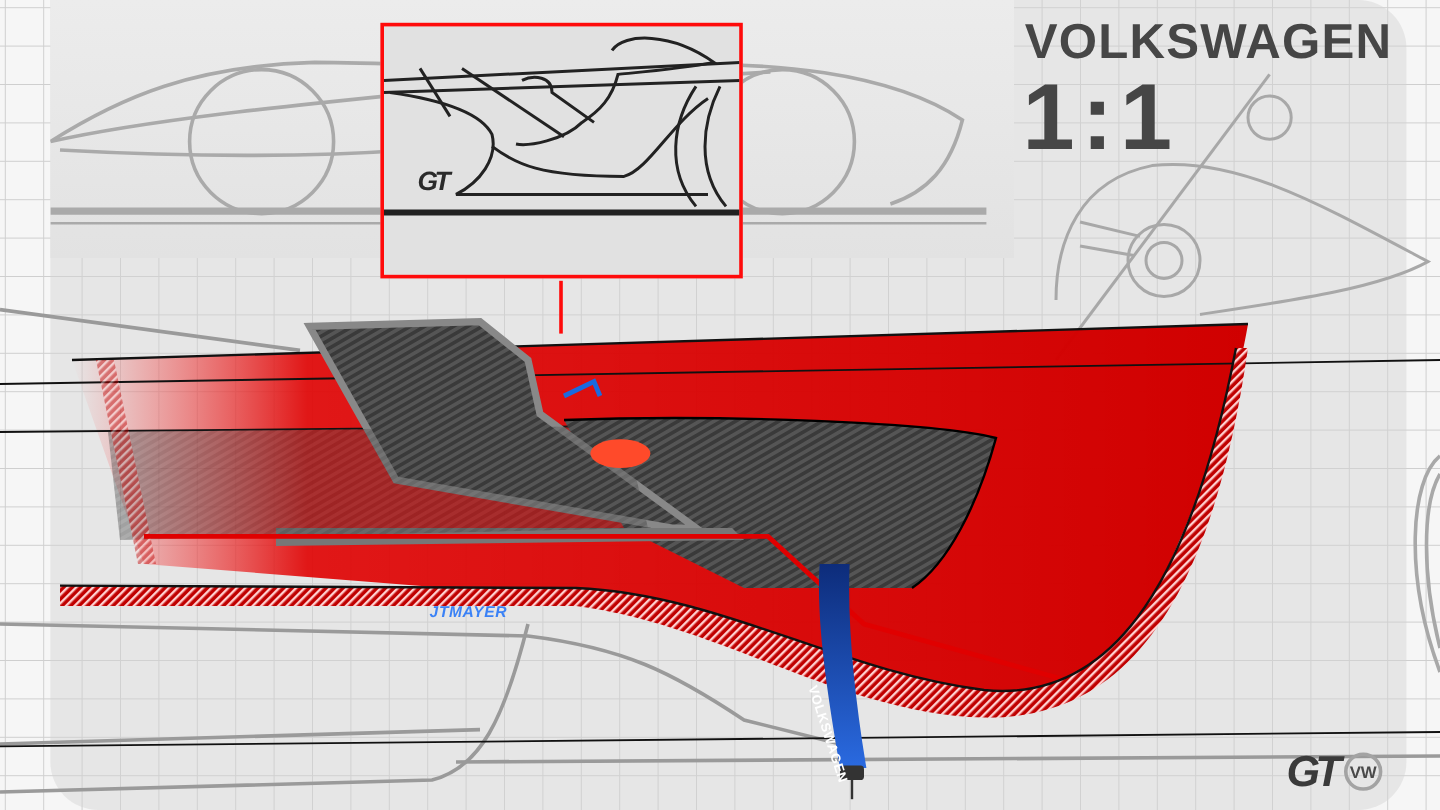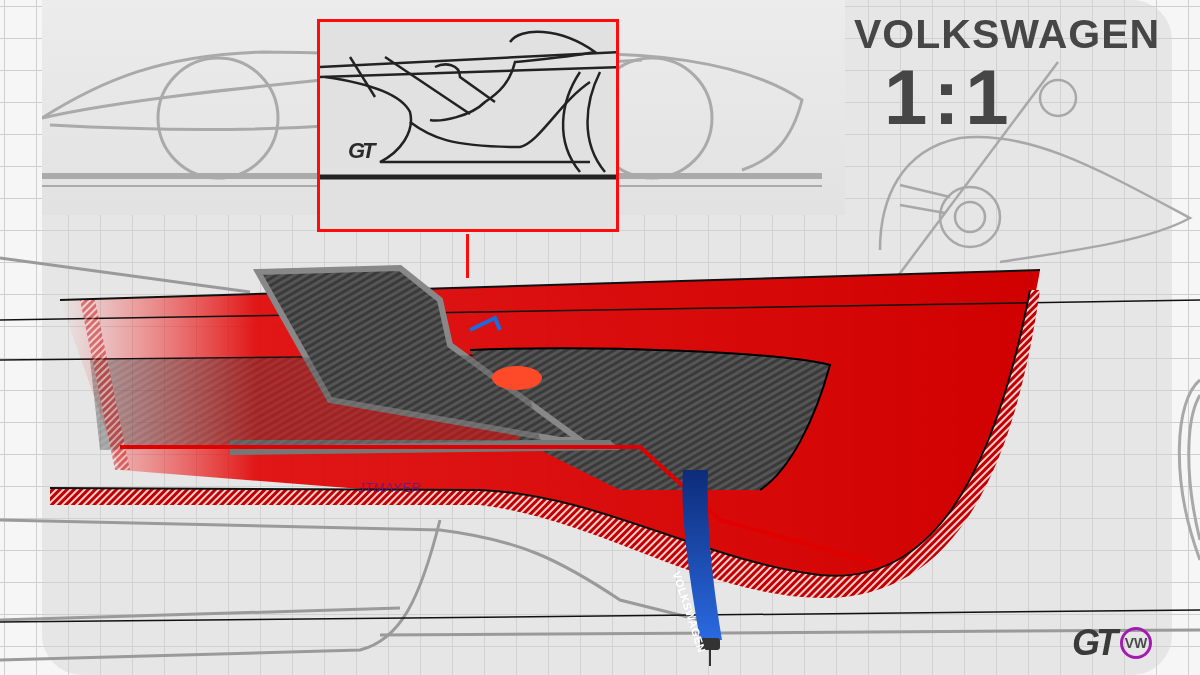--- a/index.html
+++ b/index.html
@@ -5,26 +5,26 @@
     html, body { margin:0; padding:0; }
     body { width:1200px; height:675px; overflow:hidden; background:#ffffff; position:relative; font-family:"DejaVu Sans", sans-serif; }
     .grid { position:absolute; inset:0; background-color:#f6f6f6;
       background-image: linear-gradient(#cfcfcf 1px, transparent 1px), linear-gradient(90deg, #cfcfcf 1px, transparent 1px);
       background-size: 32px 32px; background-position: 4px 6px; }
     .panel { position:absolute; left:42px; top:0; width:1130px; height:675px; background:rgba(210,210,210,0.45); border-radius:0 40px 40px 40px; }
     .photo { position:absolute; left:42px; top:0; width:803px; height:215px; background:linear-gradient(180deg,#ececec,#e2e2e2); }
     .inset { position:absolute; left:317px; top:19px; width:302px; height:213px; border:3px solid #ff0b0b; background:#e1e1e1; box-sizing:border-box; overflow:hidden; }
     .connector { position:absolute; left:466px; top:234px; width:3px; height:44px; background:#ff0b0b; }
     .title { position:absolute; left:854px; top:14px; font-family:"Liberation Sans", sans-serif; font-weight:bold; font-size:41px; letter-spacing:1px; color:#464646; line-height:1; }
-    .scale { position:absolute; left:852px; top:58px; font-family:"Liberation Sans", sans-serif; font-weight:bold; font-size:78px; color:#464646; line-height:1; letter-spacing:6px;margin-left:32px; }
-    .sig { position:absolute; left:358px; top:480px; font-family:"Liberation Sans", sans-serif; font-style:italic; font-weight:normal; font-size:13px; color:#701a75; letter-spacing:0.5px; }
+    .scale { position:absolute; left:852px; top:58px; font-family:"Liberation Sans", sans-serif; font-weight:bold; font-size:78px; color:#464646; line-height:1; letter-spacing:6px; }
+    .sig { position:absolute; left:358px; top:502px; font-family:"Liberation Sans", sans-serif; font-style:italic; font-weight:bold; font-size:13px; color:#3b82f6; letter-spacing:0.5px; }
     .strap-text { position:absolute; left:682px; top:570px; transform:rotate(72deg); transform-origin:left top; font-family:"Liberation Sans", sans-serif; font-weight:bold; font-size:11px; color:#ffffff; letter-spacing:0.5px; }
     .logos { position:absolute; left:1072px; top:625px; display:flex; align-items:center; gap:6px; }
     .gt-logo { font-family:"Liberation Sans", sans-serif; font-style:italic; font-weight:bold; font-size:36px; color:#3a3a3a; letter-spacing:-4px; line-height:1; }
-    .vw-logo { width:32px; height:32px; border:3px solid #a21caf; border-radius:50%; box-sizing:border-box; display:flex; align-items:center; justify-content:center; font-family:"Liberation Sans", sans-serif; font-weight:bold; font-size:14px; color:#4a4a4a; }
+    .vw-logo { width:32px; height:32px; border:3px solid #a3a3a3; border-radius:50%; box-sizing:border-box; display:flex; align-items:center; justify-content:center; font-family:"Liberation Sans", sans-serif; font-weight:bold; font-size:14px; color:#4a4a4a; }
     svg { position:absolute; left:0; top:0; }
   </style>
 </head>
 <body>
 
 <div class="grid"></div>
 <div class="panel"></div>
 
 <div class="photo">
   <svg width="803" height="215" viewBox="0 0 803 215">

